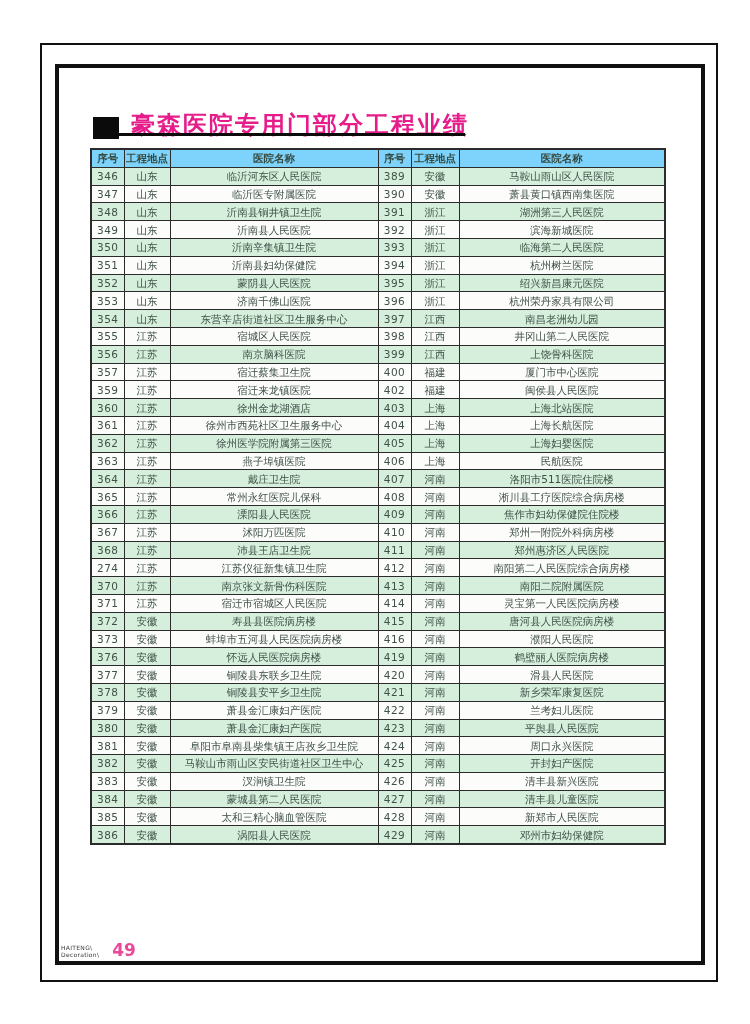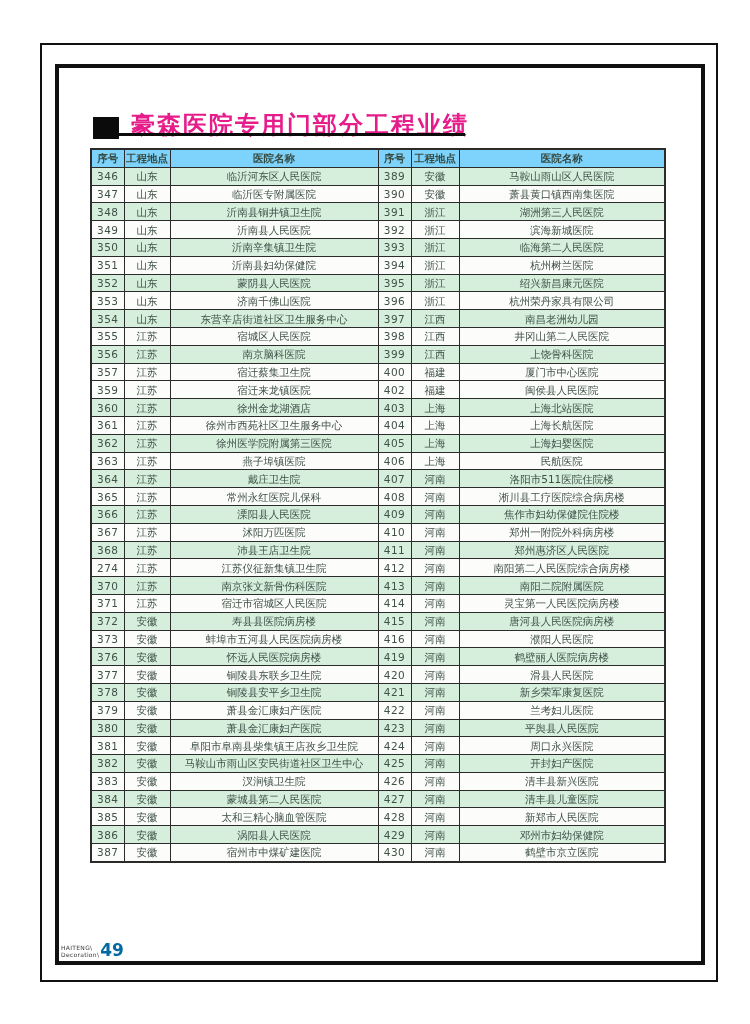--- a/index.html
+++ b/index.html
@@ -48,21 +48,21 @@
   tr.row-white td{background:#fcfdfb;}
   tr.row-green td{background:#d6efdc;}
   td.seq{letter-spacing:0.5px;color:#3a4a42;}
   .footer-logo{
     position:absolute;left:61px;top:943px;display:flex;align-items:flex-end;
   }
   .footer-brand{
     font-size:6px;line-height:7px;color:#3a3a3a;letter-spacing:0.3px;
   }
   .footer-pagenum{
-    font-size:17px;font-weight:bold;color:#0369a1;line-height:15px;margin-left:1px;
+    font-size:17px;font-weight:bold;color:#ec4899;line-height:15px;margin-left:13px;
   }
 </style>
 </head>
 <body>
 
 <div class="outer-frame"></div>
 <div class="inner-frame"></div>
 
 <div class="title-row">
   <div class="title-square"></div>
@@ -387,28 +387,20 @@
         <td>新郑市人民医院</td>
       </tr>
       <tr class="row-green">
         <td class="seq">386</td>
         <td>安徽</td>
         <td>涡阳县人民医院</td>
         <td class="seq">429</td>
         <td>河南</td>
         <td>邓州市妇幼保健院</td>
       </tr>
-      <tr class="row-white">
-        <td class="seq">387</td>
-        <td>安徽</td>
-        <td>宿州市中煤矿建医院</td>
-        <td class="seq">430</td>
-        <td>河南</td>
-        <td>鹤壁市京立医院</td>
-      </tr>
     </tbody>
 </table>
 
 <div class="footer-logo">
   <div class="footer-brand">
     <div>HAITENG\</div>
     <div>Decoration\</div>
   </div>
   <div class="footer-pagenum">49</div>
 </div>

